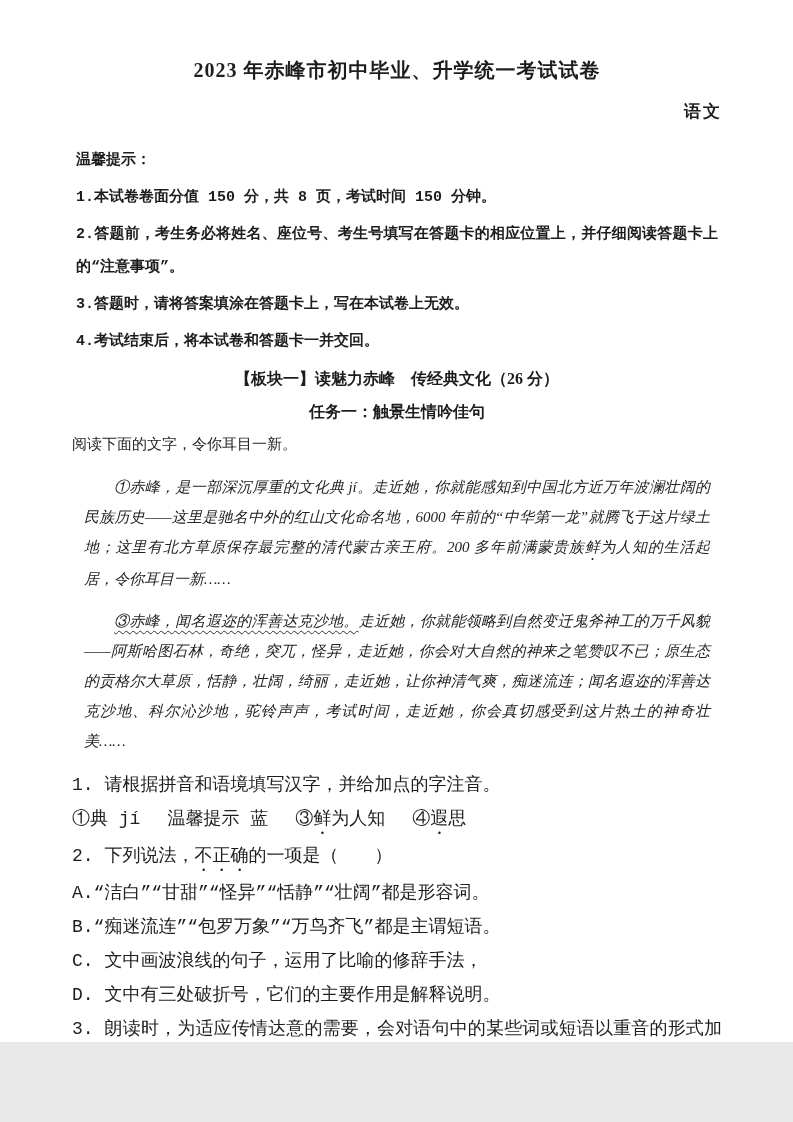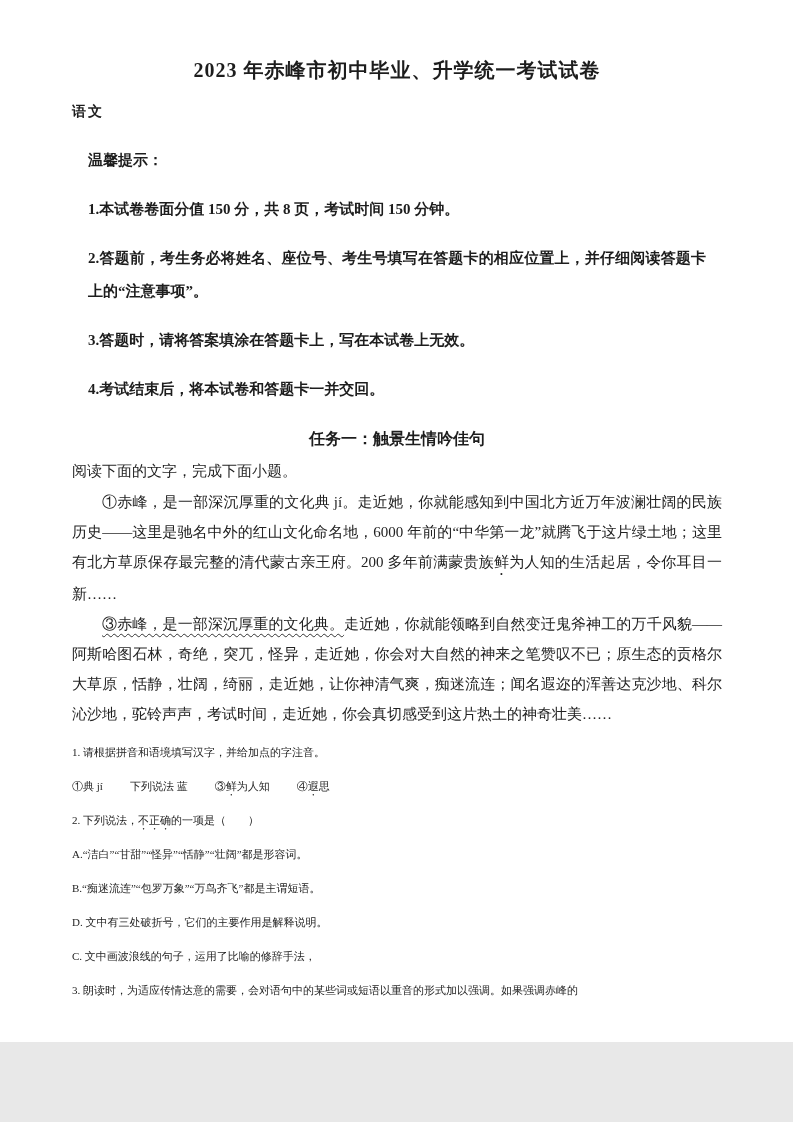--- a/index.html
+++ b/index.html
@@ -18,33 +18,34 @@
   .doc-title {
     margin: 0;
     font-size: 20px;
     line-height: 28px;
     font-weight: bold;
     text-align: center;
     letter-spacing: 1px;
   }
   .subject-title {
     margin: 14px 0 0 0;
-    font-size: 14px;
+    font-size: 17px;
     line-height: 28px;
     font-weight: bold;
-    text-align: left;
+    text-align: right;
     letter-spacing: 2px;
   }
   .notice { margin-top: 18px; }
   .notice p {
-    margin: 16px;
+    margin: 4px;
     font-size: 15px;
     line-height: 33px;
     font-weight: bold;
     text-align: justify;
+    font-family: Liberation Mono, monospace;
   }
   .section-heading {
     margin: 0;
     font-size: 16px;
     line-height: 33px;
     font-weight: bold;
     text-align: center;
   }
   .task-heading {
     margin: 0;
@@ -52,25 +53,26 @@
     line-height: 33px;
     font-weight: bold;
     text-align: center;
   }
   .intro {
     margin: 0;
     font-size: 15px;
     line-height: 32px;
   }
   .passage p {
-    margin: 0;
+    margin: 12px;
     font-size: 15px;
     line-height: 30px;
     text-indent: 2em;
     text-align: justify;
+    font-style: italic; 
     color: #222;
   }
   .blank-line {
     display: inline-block;
     width: 80px;
     height: 2px;
     border-bottom: 1px solid #222;
     vertical-align: baseline;
   }
   .wavy {
@@ -82,61 +84,63 @@
   }
   .em-dots {
     -webkit-text-emphasis: filled dot #1d1d1d;
     -webkit-text-emphasis-position: under right;
     text-emphasis: filled dot #1d1d1d;
     text-emphasis-position: under right;
   }
   .questions { margin-top: 6px; }
   .qline {
     margin: 0;
-    font-size: 11px;
+    font-size: 18px;
     line-height: 34px;
     text-align: justify;
+    font-family: Liberation Mono, monospace;
   }
   .q1-item { margin-right: 27px; }
   .q1-item:last-child { margin-right: 0; margin-top: 6px; }
 </style>
 </head>
 <body>
 
 <div class="page">
 
   <h1 class="doc-title">2023 年赤峰市初中毕业、升学统一考试试卷</h1>
   <h2 class="subject-title">语文</h2>
 
   <div class="notice">
     <p>温馨提示：</p>
     <p>1.本试卷卷面分值 150 分，共 8 页，考试时间 150 分钟。</p>
     <p>2.答题前，考生务必将姓名、座位号、考生号填写在答题卡的相应位置上，并仔细阅读答题卡上的“注意事项”。</p>
     <p>3.答题时，请将答案填涂在答题卡上，写在本试卷上无效。</p>
     <p>4.考试结束后，将本试卷和答题卡一并交回。</p>
   </div>
 
+  <p class="section-heading">【板块一】读魅力赤峰　传经典文化（26 分）</p>
   <p class="task-heading">任务一：触景生情吟佳句</p>
-  <p class="intro">阅读下面的文字，完成下面小题。</p>
+  <p class="intro">阅读下面的文字，令你耳目一新。</p>
 
   <div class="passage">
     <p><span>①赤峰，是一部深沉厚重的文化典 jí。走近她，你就能感知到中国北方近万年波澜壮阔的民族历史——这里是驰名中外的红山文化命名地，6000 年前的“中华第一龙”就腾飞于这片绿土地；这里有北方草原保存最完整的清代蒙古亲王府。200 多年前满蒙贵族</span><span class="em-dots">鲜</span><span>为人知的生活起居，令你耳目一新……</span></p>
 
 
-    <p><span class="wavy">③赤峰，是一部深沉厚重的文化典。</span><span>走近她，你就能领略到自然变迁鬼斧神工的万千风貌——阿斯哈图石林，奇绝，突兀，怪异，走近她，你会对大自然的神来之笔赞叹不已；原生态的贡格尔大草原，恬静，壮阔，绮丽，走近她，让你神清气爽，痴迷流连；闻名遐迩的浑善达克沙地、科尔沁沙地，驼铃声声，考试时间，走近她，你会真切感受到这片热土的神奇壮美……</span></p>
+    <p><span class="wavy">③赤峰，闻名遐迩的浑善达克沙地。</span><span>走近她，你就能领略到自然变迁鬼斧神工的万千风貌——阿斯哈图石林，奇绝，突兀，怪异，走近她，你会对大自然的神来之笔赞叹不已；原生态的贡格尔大草原，恬静，壮阔，绮丽，走近她，让你神清气爽，痴迷流连；闻名遐迩的浑善达克沙地、科尔沁沙地，驼铃声声，考试时间，走近她，你会真切感受到这片热土的神奇壮美……</span></p>
   </div>
 
   <div class="questions">
     <p class="qline">1. 请根据拼音和语境填写汉字，并给加点的字注音。</p>
 
-    <p class="qline"><span class="q1-item">①典 jí</span><span class="q1-item">下列说法 蓝</span><span class="q1-item"><span>③</span><span class="em-dots">鲜</span><span>为人知</span></span><span class="q1-item"><span>④</span><span class="em-dots">遐</span><span>思</span></span></p>
+    <p class="qline"><span class="q1-item">①典 jí</span><span class="q1-item">温馨提示 蓝</span><span class="q1-item"><span>③</span><span class="em-dots">鲜</span><span>为人知</span></span><span class="q1-item"><span>④</span><span class="em-dots">遐</span><span>思</span></span></p>
 
     <p class="qline"><span>2. 下列说法，</span><span class="em-dots">不正确</span><span>的一项是（　　）</span></p>
 
     <p class="qline">A.“洁白”“甘甜”“怪异”“恬静”“壮阔”都是形容词。</p>
     <p class="qline">B.“痴迷流连”“包罗万象”“万鸟齐飞”都是主谓短语。</p>
+    <p class="qline">C. 文中画波浪线的句子，运用了比喻的修辞手法，</p>
     <p class="qline">D. 文中有三处破折号，它们的主要作用是解释说明。</p>
-    <p class="qline">C. 文中画波浪线的句子，运用了比喻的修辞手法，</p>
 
     <p class="qline">3. 朗读时，为适应传情达意的需要，会对语句中的某些词或短语以重音的形式加以强调。如果强调赤峰的</p>
   </div>
 
 </div>
 
 </body></html>

